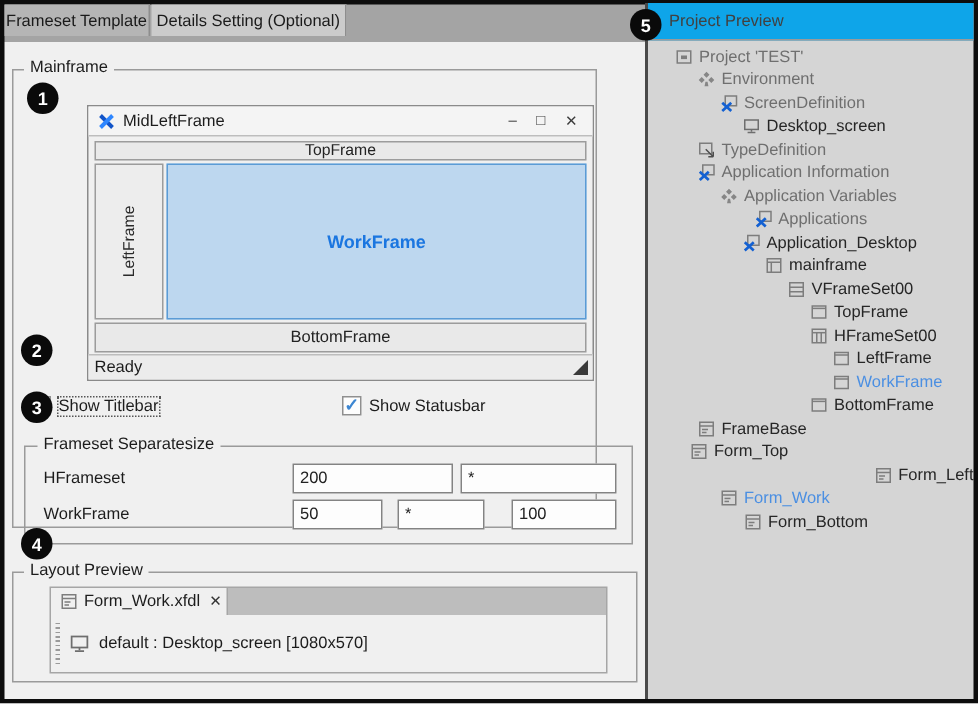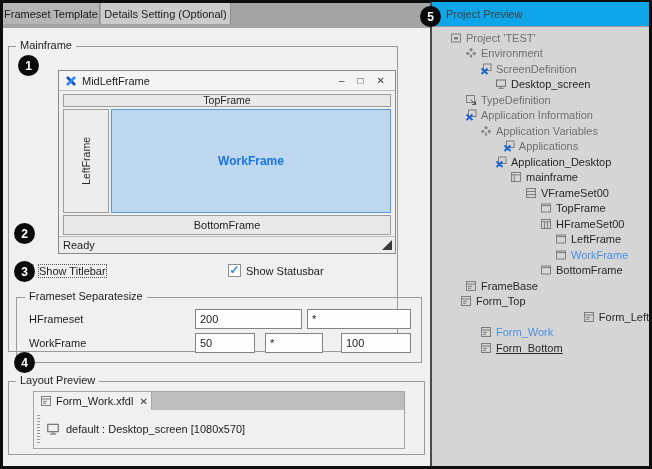--- a/index.html
+++ b/index.html
@@ -377,21 +377,21 @@
           <span class="ticon">
             <svg width="12" height="12" viewBox="0 0 12 12" xmlns="http://www.w3.org/2000/svg">
               <rect x="1.5" y="1.5" width="9" height="9" fill="none" stroke="#7d7d7d"></rect>
               <line x1="1.5" y1="4" x2="10.5" y2="4" stroke="#7d7d7d"></line>
               <line x1="3" y1="6.3" x2="7" y2="6.3" stroke="#7d7d7d"></line>
               <line x1="3" y1="8.3" x2="6" y2="8.3" stroke="#7d7d7d"></line>
             </svg>
           </span>
           <span>Form_Work</span>
         </div>
-        <div class="trow t-normal" style="padding-left: 48px; text-decoration: underline;">
+        <div class="trow t-normal" style="padding-left: 64px;">
           <span class="ticon">
             <svg width="12" height="12" viewBox="0 0 12 12" xmlns="http://www.w3.org/2000/svg">
               <rect x="1.5" y="1.5" width="9" height="9" fill="none" stroke="#7d7d7d"></rect>
               <line x1="1.5" y1="4" x2="10.5" y2="4" stroke="#7d7d7d"></line>
               <line x1="3" y1="6.3" x2="7" y2="6.3" stroke="#7d7d7d"></line>
               <line x1="3" y1="8.3" x2="6" y2="8.3" stroke="#7d7d7d"></line>
             </svg>
           </span>
           <span>Form_Bottom</span>
         </div>

